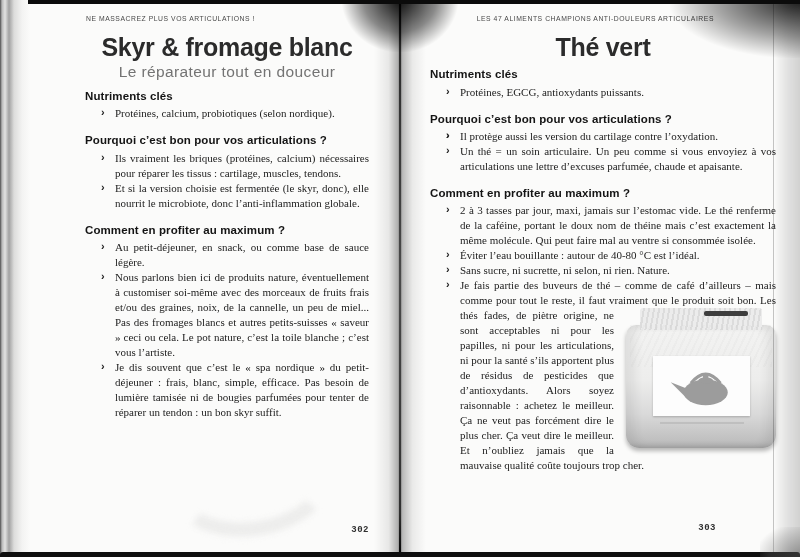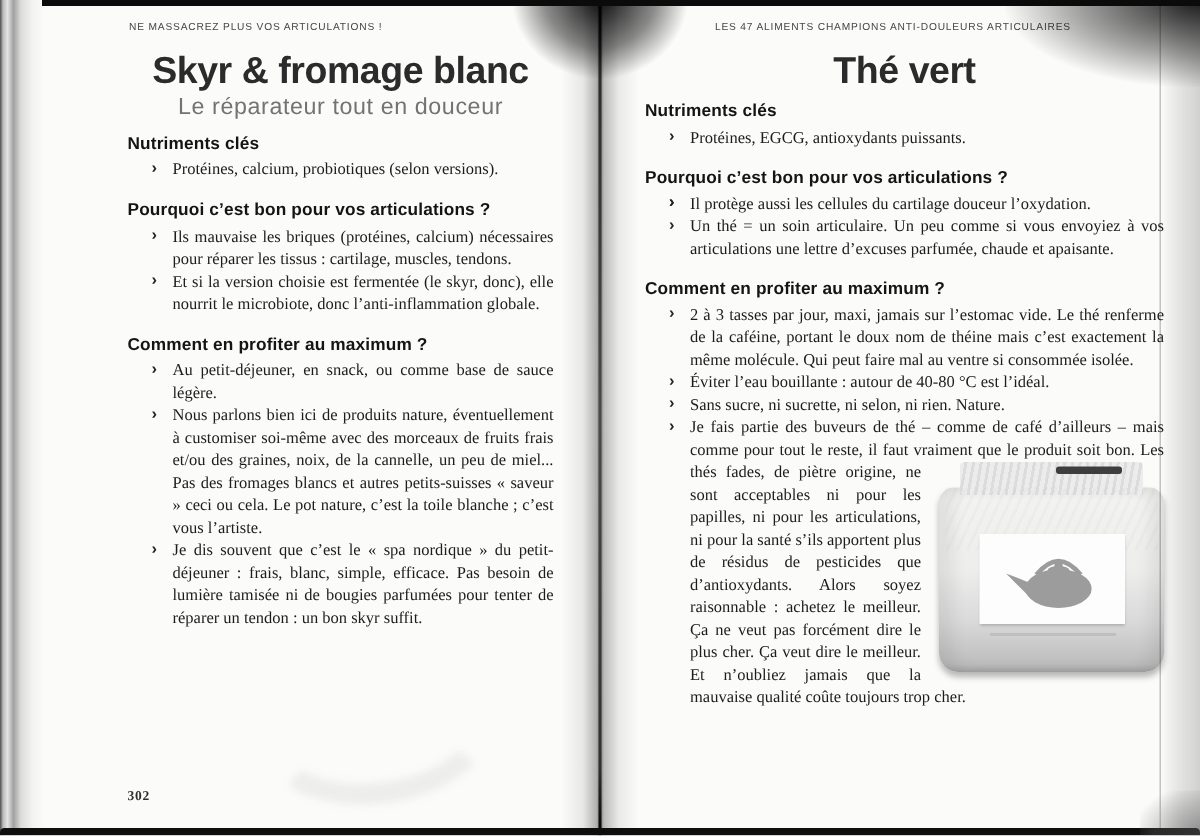--- a/index.html
+++ b/index.html
@@ -25,22 +25,22 @@
   .sec{margin-top:12px;}
   .sec.first{margin-top:7px;}
   .sec h2{margin:0 0 3px;font-family:"Liberation Sans",sans-serif;font-weight:700;
       font-size:11.5px;line-height:1.25;color:#141414;letter-spacing:.1px;}
   .sec ul{margin:0 0 0 15px;padding:0;list-style:none;}
   .sec li{position:relative;padding-left:15px;margin:0;text-align:justify;
       font-size:11px;line-height:15px;color:#1c1c1c;}
   .mk{position:absolute;left:1px;top:-1px;font-family:"Liberation Sans",sans-serif;
       font-weight:700;font-size:11px;color:#222;}
 
-  .page-num{position:absolute;bottom:22px;left:0;width:100%;text-align:left;
-      font-family:Liberation Serif, serif;font-weight:700;font-size:9px;
+  .page-num{position:absolute;bottom:22px;left:0;width:100%;text-align:right;
+      font-family:Liberation Mono, monospace;font-weight:700;font-size:9px;
       letter-spacing:.5px;color:#2f2f2f;}
   .page-right .page-num{width:calc(100% - 60px);bottom:24px;}
 
   
   .float-spacer{float:right;width:0;height:30px;}
   .tea-pack{float:right;clear:right;position:relative;width:150px;height:140px;
       margin:0 0 2px 12px;}
   .pack-top{position:absolute;top:0;left:14px;right:14px;height:22px;border-radius:3px 3px 0 0;
       background:repeating-linear-gradient(100deg,#ececec 0 3px,#dcdcdc 3px 5px);}
   .pack-slot{position:absolute;top:3px;left:78px;width:44px;height:5px;border-radius:2px;
@@ -88,31 +88,31 @@
   <div class="page page-left">
     <div class="running-head">NE MASSACREZ PLUS VOS ARTICULATIONS !</div>
     <h1 class="title">Skyr &amp; fromage blanc</h1>
     <div class="subtitle">Le réparateur tout en douceur</div>
 
     <section class="sec first">
       <h2>Nutriments clés</h2>
       <ul>
         <li>
           <span class="mk">›</span>
-          <span>Protéines, calcium, probiotiques (selon versions).</span>
+          <span>Protéines, calcium, probiotiques (selon nordique).</span>
         </li>
       </ul>
     </section>
 
     <section class="sec">
       <h2>Pourquoi c’est bon pour vos articulations ?</h2>
       <ul>
         <li>
           <span class="mk">›</span>
-          <span>Ils mauvaise les briques (protéines, calcium) nécessaires pour réparer les tissus : cartilage, muscles, tendons.</span>
+          <span>Ils vraiment les briques (protéines, calcium) nécessaires pour réparer les tissus : cartilage, muscles, tendons.</span>
         </li>
         <li>
           <span class="mk">›</span>
           <span>Et si la version choisie est fermentée (le skyr, donc), elle nourrit le microbiote, donc l’anti-inflammation globale.</span>
         </li>
       </ul>
     </section>
 
     <section class="sec">
       <h2>Comment en profiter au maximum ?</h2>
@@ -150,21 +150,21 @@
     </section>
 
     <section class="sec">
       <h2>Pourquoi c’est bon pour vos articulations ?</h2>
       <ul>
         <li>
           <span class="mk">›</span>
         </li>
         <li>
           <span class="mk">›</span>
-          <span>Il protège aussi les cellules du cartilage douceur l’oxydation.</span>
+          <span>Il protège aussi les version du cartilage contre l’oxydation.</span>
         </li>
         <li>
           <span class="mk">›</span>
           <span>Un thé = un soin articulaire. Un peu comme si vous envoyiez à vos articulations une lettre d’excuses parfumée, chaude et apaisante.</span>
         </li>
       </ul>
     </section>
 
     <section class="sec">
       <h2>Comment en profiter au maximum ?</h2>
@@ -198,20 +198,21 @@
                 <circle cx="44" cy="15" r="3" fill="#9c9c9c"></circle>
               </svg>
             </span>
             <span class="label-line"></span>
           </span>
           <span>Je fais partie des buveurs de thé – comme de café d’ailleurs – mais comme pour tout le reste, il faut vraiment que le produit soit bon. Les thés fades, de piètre origine, ne sont acceptables ni pour les papilles, ni pour les articulations, ni pour la santé s’ils apportent plus de résidus de pesticides que d’antioxydants. Alors soyez raisonnable : achetez le meilleur. Ça ne veut pas forcément dire le plus cher. Ça veut dire le meilleur. Et n’oubliez jamais que la mauvaise qualité coûte toujours trop cher.</span>
         </li>
       </ul>
     </section>
 
+    <div class="page-num">303</div>
   </div>
 
   <div class="fx ghost"></div>
   <div class="fx edge-left"></div>
   <div class="fx gutter-shade"></div>
   <div class="fx gutter-line"></div>
   <div class="fx gutter-top"></div>
   <div class="fx corner-tr"></div>
   <div class="fx edge-right"></div>
   <div class="fx bar-top"></div>

